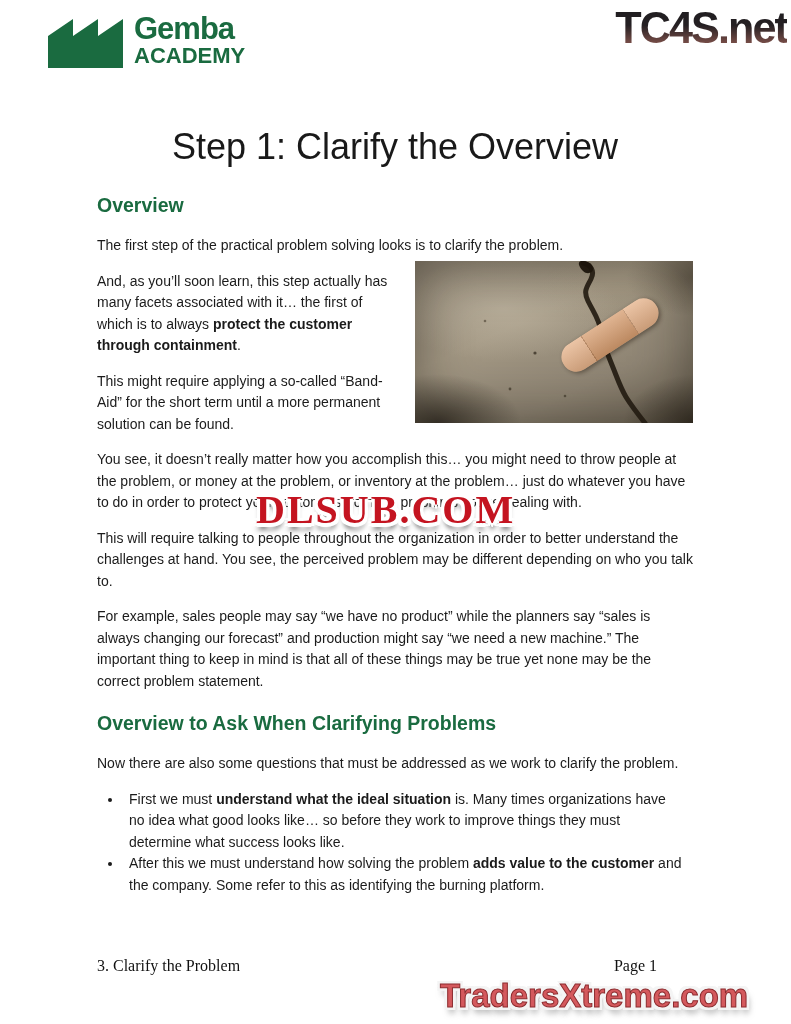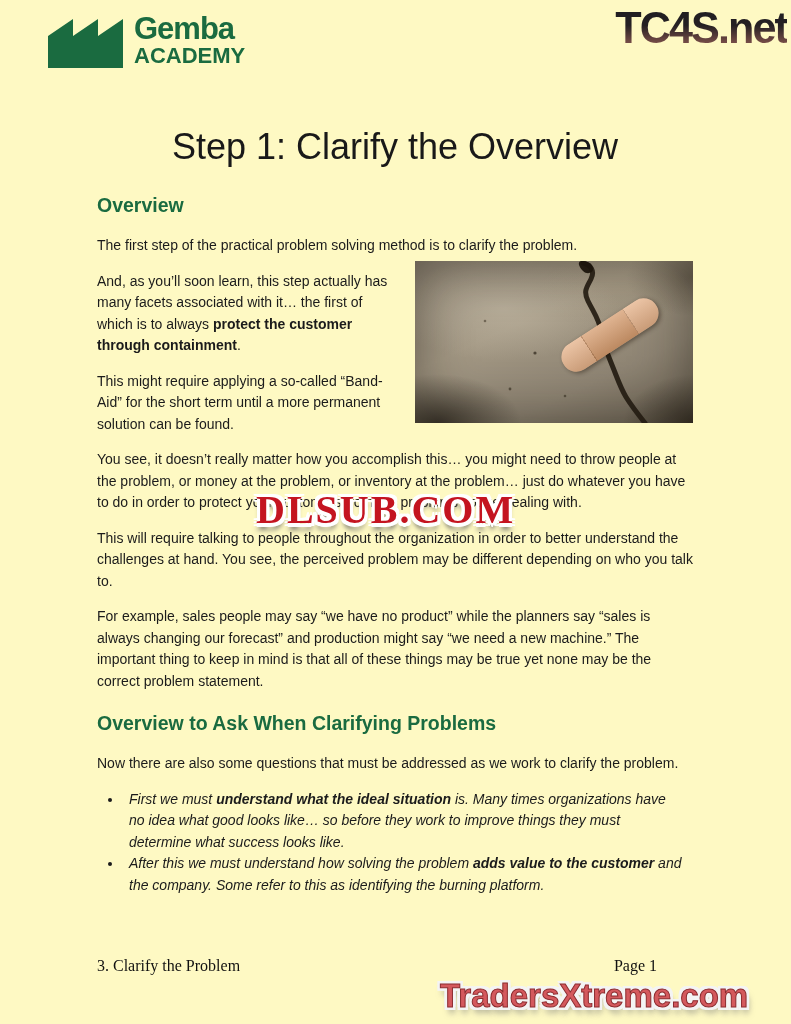--- a/index.html
+++ b/index.html
@@ -6,21 +6,21 @@
     --green:#1a6b40;
     --ink:#1b1b1b;
     --red-wm:#c41420;
     --salmon-wm:#d4595d;
   }
   *{box-sizing:border-box;margin:0;padding:0;}
   html,body{background:#e8e8e8;}
   body{font-family:"Liberation Sans","DejaVu Sans",sans-serif;}
   .page{
     position:relative;width:791px;height:1024px;margin:0 auto;
-    background:#fef9c3;overflow:hidden;color:var(--ink);
+    background:#ffffff;overflow:hidden;color:var(--ink);
   }
   
   .logo{position:absolute;top:10px;left:48px;display:flex;align-items:center;gap:8px;}
   .logo svg{display:block;}
   .logo-text{line-height:1;}
   .logo-name{font-weight:bold;color:var(--green);font-size:31px;letter-spacing:-1px;}
   .logo-sub{font-weight:bold;color:var(--green);font-size:22px;letter-spacing:0px;margin-top:1px;}
   .wm-tc4s{
     position:absolute;top:2px;right:4px;
     font-size:45px;font-weight:bold;letter-spacing:-2px;
@@ -58,21 +58,21 @@
   .bandaid{
     position:absolute;left:140px;top:59px;width:110px;height:30px;
     border-radius:15px;transform:rotate(-33deg);
     background:
       linear-gradient(90deg, rgba(0,0,0,0) 0 27%, rgba(96,60,30,.25) 27% calc(27% + 1px), rgba(0,0,0,0) calc(27% + 1px) 72%, rgba(96,60,30,.25) 72% calc(72% + 1px), rgba(0,0,0,0) calc(72% + 1px)),
       linear-gradient(180deg, rgba(255,255,255,.25), rgba(0,0,0,.12)),
       linear-gradient(90deg,#e5b188 0 27%,#d69c6e 27% 72%,#e5b188 72%);
     box-shadow:1px 2px 4px rgba(30,20,10,.45);
   }
   
-  ul{margin:6px 8px 0 26px;padding:0;font-style:italic;}
+  ul{margin:6px 8px 0 26px;padding:0;}
   li{font-size:14px;line-height:21.5px;padding-left:6px;margin:0;color:var(--ink);}
   
   .wm-dlsub{
     position:absolute;left:256px;top:486px;
     font-family:"Liberation Serif","DejaVu Serif",serif;
     font-weight:bold;font-size:40px;letter-spacing:2px;
     color:var(--red-wm);
     text-shadow:
       -3px -3px 0 #fff, 3px -3px 0 #fff, -3px 3px 0 #fff, 3px 3px 0 #fff,
       -3px 0 0 #fff, 3px 0 0 #fff, 0 -3px 0 #fff, 0 4px 0 #fff,
@@ -115,21 +115,21 @@
     </span>
   </div>
 
   <div class="wm-tc4s">TC4S.net</div>
 
   <div class="content">
     <h1>Step 1: Clarify the Overview</h1>
 
     <h2>Overview</h2>
 
-    <p><span>The first step of the practical problem solving method is to clarify the problem.</span></p>
+    <p><span>The first step of the practical problem solving looks is to clarify the problem.</span></p>
 
     <div class="wrap-group">
       <div class="photo" title="band-aid over cracked concrete">
         <svg width="278" height="162" viewBox="0 0 278 162">
           <path d="M168,2 C176,4 180,10 176,18 C172,26 168,30 173,40 C179,52 184,58 186,70
                    C188,82 192,92 197,104 C202,116 205,126 211,136 C216,144 222,152 230,162" fill="none" stroke="#241c12" stroke-width="5" stroke-linecap="round" opacity="0.92"></path>
           <path d="M166,0 C172,0 178,2 178,8 C178,12 172,14 168,10 C164,6 162,1 166,0 Z" fill="#1c150c" opacity="0.95"></path>
           <circle cx="120" cy="92" r="1.6" fill="#2c2418" opacity=".7"></circle>
           <circle cx="95" cy="128" r="1.4" fill="#2c2418" opacity=".6"></circle>
           <circle cx="205" cy="60" r="1.5" fill="#2c2418" opacity=".6"></circle>

